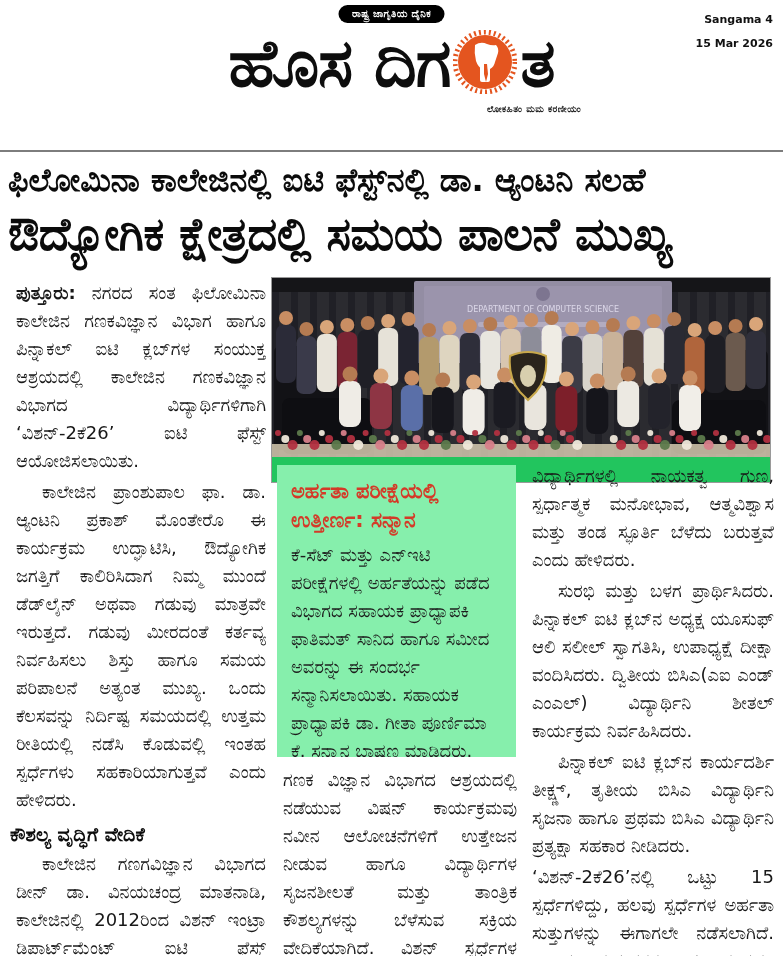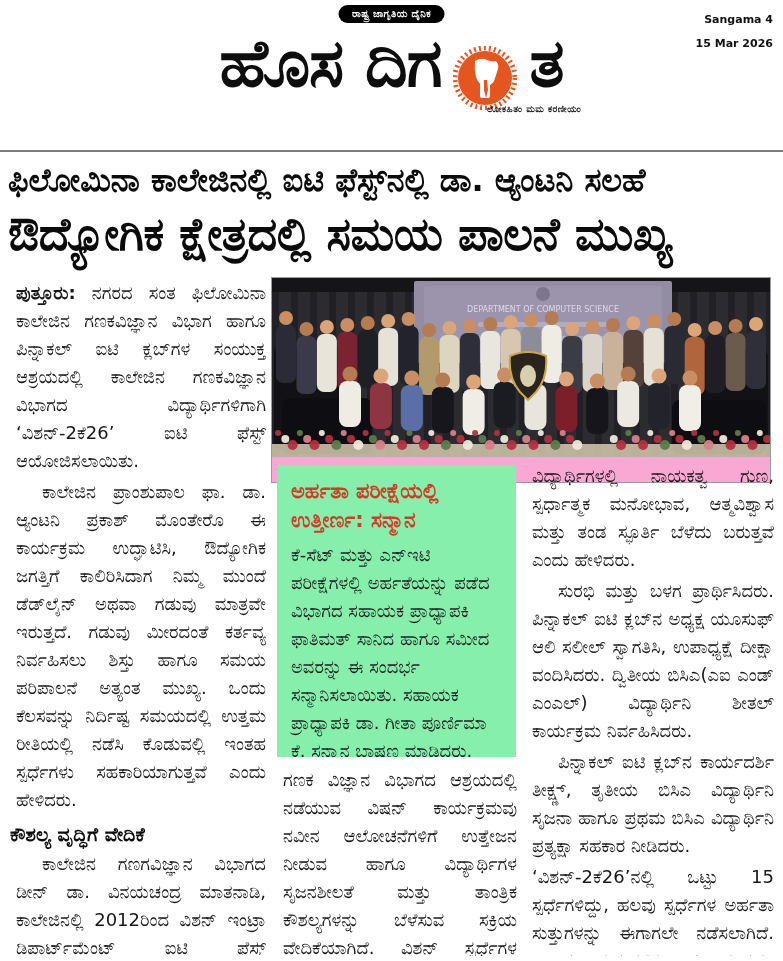--- a/index.html
+++ b/index.html
@@ -13,21 +13,21 @@
     position:absolute;top:5px;left:50%;transform:translateX(-50%);
     background:#000000;color:#fff;font-size:10px;font-weight:700;
     padding:3px 14px;border-radius:10px;letter-spacing:.3px;white-space:nowrap;
   }
   .edition{
     position:absolute;top:8px;right:10px;text-align:right;
     font-size:11px;font-weight:600;color:#111;line-height:24px;
   }
   .masthead{
     position:absolute;top:24px;left:0;width:100%;
-    display:flex;align-items:flex-end;justify-content:center;gap:12px;
+    display:flex;align-items:flex-start;justify-content:center;gap:3px;
   }
   .masthead .ttl{
     font-size:66px;font-weight:800;color:#0d0d0d;letter-spacing:-1px;
     line-height:80px;white-space:nowrap;
   }
   .logo-wrap{width:64px;height:64px;position:relative;top:6px;flex:0 0 auto;}
   .tagline{
     position:absolute;top:104px;left:487px;font-size:9px;font-weight:700;color:#222;
     letter-spacing:.5px;white-space:nowrap;
   }
@@ -63,21 +63,21 @@
   .honor-box .bx-title{
     color:#d43a28;font-weight:700;font-size:21px;line-height:29px;margin:0 0 6px 0;
     text-align:left;
   }
   .honor-box .bx-body{
     font-size:18px;line-height:28px;color:#1c1c1c;text-align:left;margin:0;
   }
   
   .photo{
     position:absolute;top:278px;left:272px;width:498px;height:204px;
-    background:#f9a8d4;outline:1px solid #9a9a9a;overflow:hidden;
+    background:#22c55e;outline:1px solid #9a9a9a;overflow:hidden;
   }
   .photo svg{display:block;}
 </style>
 </head>
 <body>
 
 <div class="badge">ರಾಷ್ಟ್ರ ಜಾಗೃತಿಯ ದೈನಿಕ</div>
 
 <div class="edition">
   <div>Sangama 4</div>

